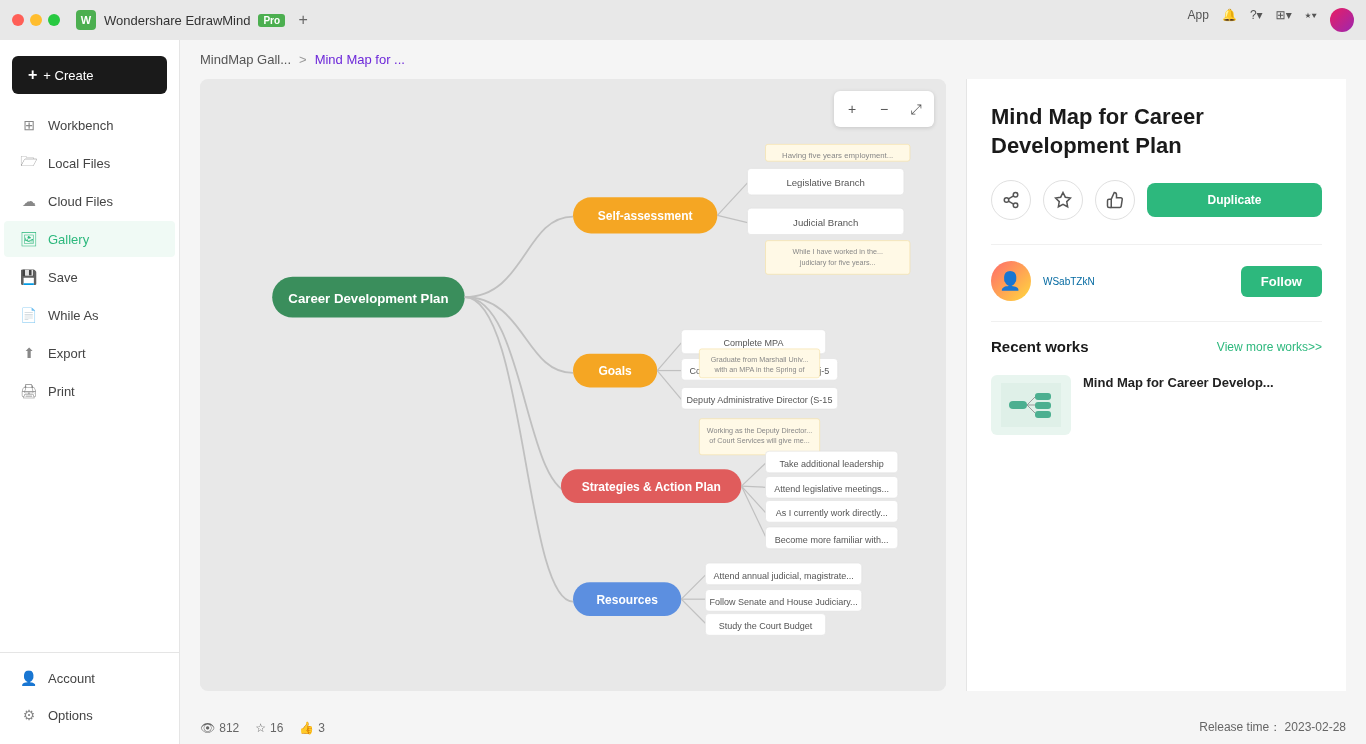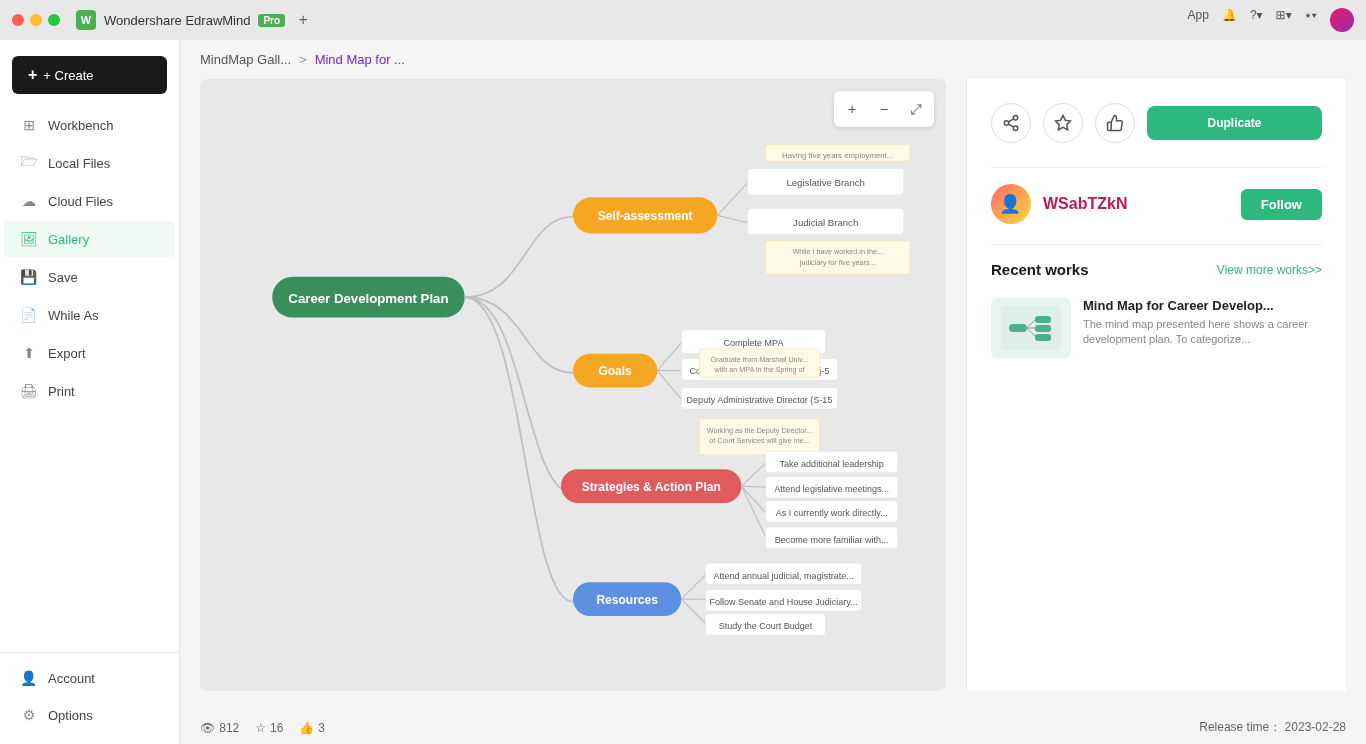--- a/index.html
+++ b/index.html
@@ -213,21 +213,21 @@
       gap: 12px;
       margin-bottom: 20px;
     }
     .rp-user-avatar {
       width: 40px; height: 40px;
       border-radius: 50%;
       background: linear-gradient(135deg, #ff6b6b, #ffd93d);
       display: flex; align-items: center; justify-content: center;
       font-size: 18px;
     }
-    .rp-username { font-size: 16px; font-weight: 700; color: #be185d; flex: 1; }
+    .rp-username { font-size: 10px; font-weight: 400; color: #0369a1; flex: 1; }
     .rp-follow-btn {
       background: #2db87d;
       color: white;
       border: none;
       border-radius: 6px;
       padding: 8px 20px;
       font-size: 13px;
       font-weight: 600;
       cursor: pointer;
       text-align: center;
@@ -441,20 +441,21 @@
           <rect x="420" y="420" width="130" height="18" rx="3" fill="white" stroke="#e0e0e0" stroke-width="0.5"></rect>
           <text x="485" y="433" text-anchor="middle" font-size="7.5" fill="#555" font-family="sans-serif">Follow Senate and House Judiciary...</text>
 
           <line x1="400" y1="428" x2="420" y2="448" stroke="#c0c0c0" stroke-width="1"></line>
           <rect x="420" y="440" width="100" height="18" rx="3" fill="white" stroke="#e0e0e0" stroke-width="0.5"></rect>
           <text x="470" y="453" text-anchor="middle" font-size="7.5" fill="#555" font-family="sans-serif">Study the Court Budget</text>
         </svg>
       </div>
 
       <div class="right-panel">
+        <div class="rp-title">Mind Map for Career Development Plan</div>
 
         <div class="rp-actions">
           <button class="rp-icon-btn">
             <svg width="18" height="18" viewBox="0 0 24 24" fill="none" stroke="#555" stroke-width="2">
               <circle cx="18" cy="5" r="3"></circle>
                 <circle cx="6" cy="12" r="3"></circle>
                 <circle cx="18" cy="19" r="3"></circle>
               <line x1="8.59" y1="13.51" x2="15.42" y2="17.49"></line>
                 <line x1="15.41" y1="6.51" x2="8.59" y2="10.49"></line>
             </svg>
@@ -496,21 +497,20 @@
               <line x1="26" y1="22" x2="34" y2="14" stroke="#999" stroke-width="1"></line>
               <line x1="26" y1="22" x2="34" y2="22" stroke="#999" stroke-width="1"></line>
               <line x1="26" y1="22" x2="34" y2="30" stroke="#999" stroke-width="1"></line>
               <rect x="34" y="10" width="16" height="7" rx="3" fill="#4caf90"></rect>
               <rect x="34" y="19" width="16" height="7" rx="3" fill="#4caf90"></rect>
               <rect x="34" y="28" width="16" height="7" rx="3" fill="#4caf90"></rect>
             </svg>
           </div>
           <div class="rp-card-info">
             <div class="rp-card-title">Mind Map for Career Develop...</div>
-            <div class="rp-card-desc">The mind map presented here shows a career development plan. To categorize...</div>
           </div>
         </div>
       </div>
     </div>
 
     <div class="stats-bar">
       <div class="stats-left">
         <div class="stat-item">
           <span>👁</span>
           <span>812</span>

